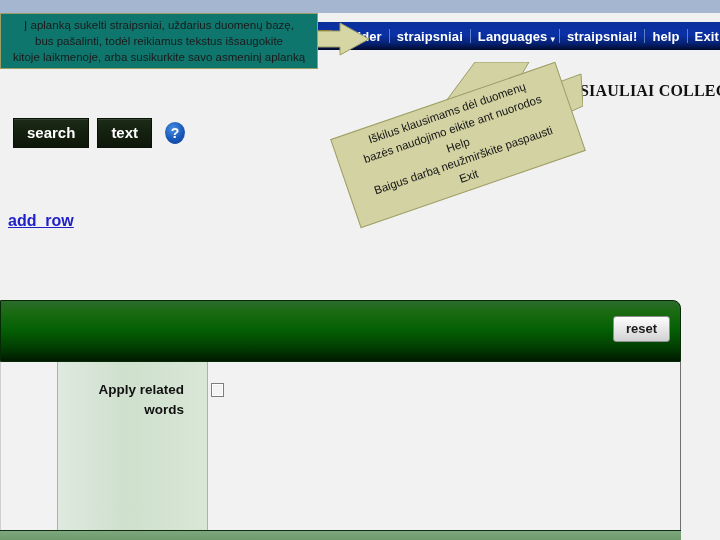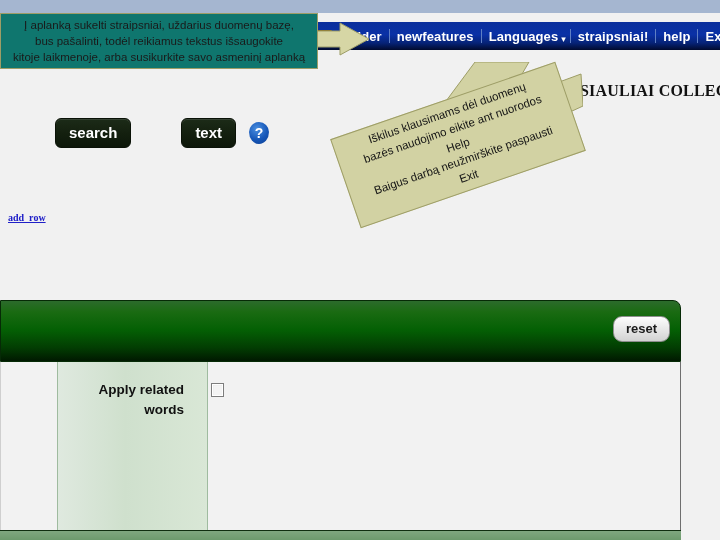--- a/index.html
+++ b/index.html
@@ -114,50 +114,49 @@
     display: flex;
     align-items: center;
   }
   .gbtn {
     background: linear-gradient(to bottom, #1c2b18 0%, #14200f 50%, #0d1709 100%);
     color: #ffffff;
     font-size: 15px;
     font-weight: bold;
     font-family: "Liberation Sans", sans-serif;
     border: 1px solid #0a1207;
-    border-radius: 6px;
+    border-radius: 0;
     padding: 6px 13px 7px 13px;
     margin-right: 8px;
     line-height: 1;
     box-shadow: inset 0 1px 0 rgba(255,255,255,0.12);
-    margin-left: 42px;
   }
   .help-icon {
     width: 20px; height: 22px;
     margin-left: 5px;
     background: radial-gradient(circle at 40% 32%, #4b8fe0 0%, #1657b8 55%, #0d3f92 100%);
     border-radius: 50% 50% 50% 50% / 46% 46% 54% 54%;
     color: #ffffff;
     font-weight: bold;
     font-size: 14px;
     display: flex;
     align-items: center;
     justify-content: center;
     font-family: "Liberation Sans", sans-serif;
   }
 
   
   .add-row-link {
     position: absolute;
     left: 8px; top: 212px;
     color: #2020c8;
-    font-size: 10px;
+    font-size: 16px;
     font-weight: bold;
     text-decoration: underline;
-    font-family: Liberation Serif, serif;
+    font-family: Liberation Sans, sans-serif;
     cursor: pointer;
   }
 
   
   .panel {
     position: absolute;
     left: 0px; top: 300px;
     width: 681px;
     height: 240px;
     box-sizing: border-box;
@@ -169,21 +168,21 @@
     background: linear-gradient(to bottom, #2c6b2c 0%, #1a6b12 18%, #046004 48%, #023d02 78%, #001900 100%);
     border: 1px solid #062a06;
     border-radius: 0 8px 0 0;
     box-sizing: border-box;
   }
   .reset-btn {
     position: absolute;
     right: 10px; top: 15px;
     background: linear-gradient(to bottom, #fdfdfd 0%, #e9e9e9 48%, #d2d2d2 100%);
     border: 1px solid #8e8e8e;
-    border-radius: 9px;
+    border-radius: 3px;
     font-size: 13px;
     font-weight: bold;
     color: #1b1b1b;
     padding: 5px 12px 6px 12px;
     line-height: 1;
     font-family: "Liberation Sans", sans-serif;
   }
   .panel-body {
     position: absolute;
     left: 0; top: 62px;
@@ -312,21 +311,21 @@
   <div class="top-strip"></div>
   <div class="content-white"></div>
 
   <div class="navbar">
     <span class="nav-folder-icon">
       <span class="f-back"></span>
         <span class="f-front"></span>
     </span>
     <span class="nav-item">folder</span>
     <span class="nav-sep"></span>
-    <span class="nav-item">newfeatures</span>
+    <span class="nav-item">straipsniai</span>
     <span class="nav-sep"></span>
     <span class="nav-item">Languages</span>
     <span class="nav-caret">▾</span>
     <span class="nav-sep"></span>
     <span class="nav-item">straipsniai!</span>
     <span class="nav-sep"></span>
     <span class="nav-item">help</span>
     <span class="nav-sep"></span>
     <span class="nav-item">Exit</span>
   </div>

